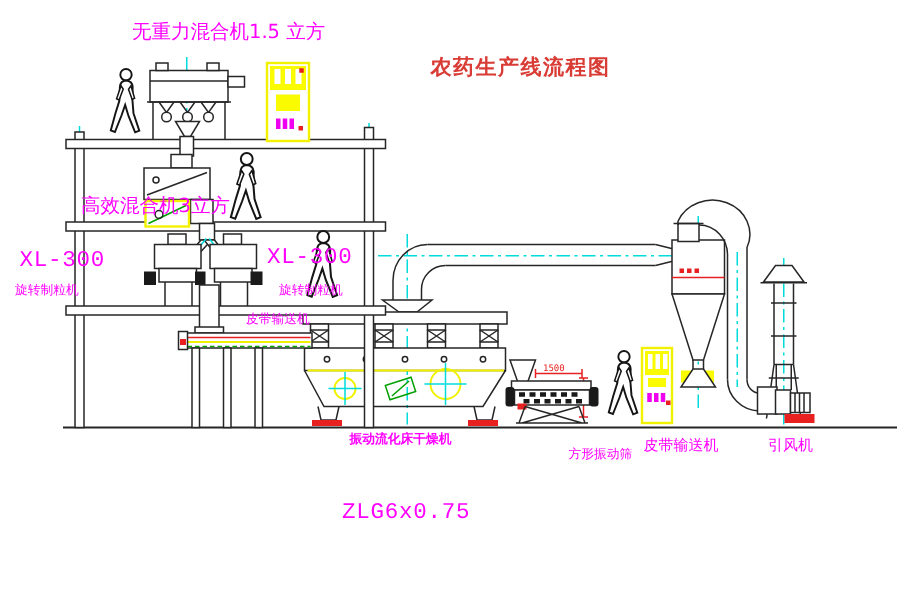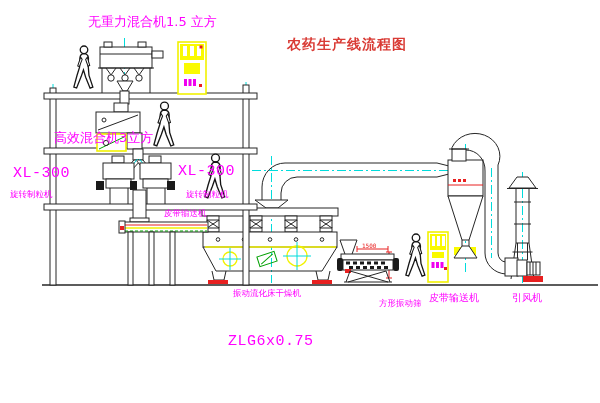--- a/index.html
+++ b/index.html
@@ -284,20 +284,20 @@
 
 <div class="title-cn">农药生产线流程图</div>
 
 <div class="lbl s9" style="left:88px;top:15px;">无重力混合机1.5 立方</div>
 <div class="lbl s9" style="left:54px;top:110px;margin-top:21px;">高效混合机3立方</div>
 <div class="lbl mdl" style="left:13px;top:166px;">XL-300</div>
 <div class="lbl s8" style="left:10px;top:190px;">旋转制粒机</div>
 <div class="lbl mdl" style="left:178px;top:164px;">XL-300</div>
 <div class="lbl s8" style="left:186px;top:190px;">旋转制粒机</div>
 <div class="lbl s8" style="left:144px;top:209px;margin-left:20px;">皮带输送机</div>
-<div class="lbl s8" style="left:233px;top:289px;">振动流化床干燥机</div>
+<div class="lbl s8" style="left:233px;top:289px;font-weight:bold;">振动流化床干燥机</div>
 <div class="lbl mdl" style="left:228px;top:311px;margin-top:23px;">ZLG6x0.75</div>
 <div class="lbl s8" style="left:341px;top:299px;margin-left:38px;">方形振动筛</div>
 <div class="lbl s10" style="left:429px;top:293px;">皮带输送机</div>
 <div class="lbl s10" style="left:512px;top:293px;">引风机</div>
 <div class="dim" style="left:362px;top:242px;">1500</div>
 
 </div>
 
 </body></html>

